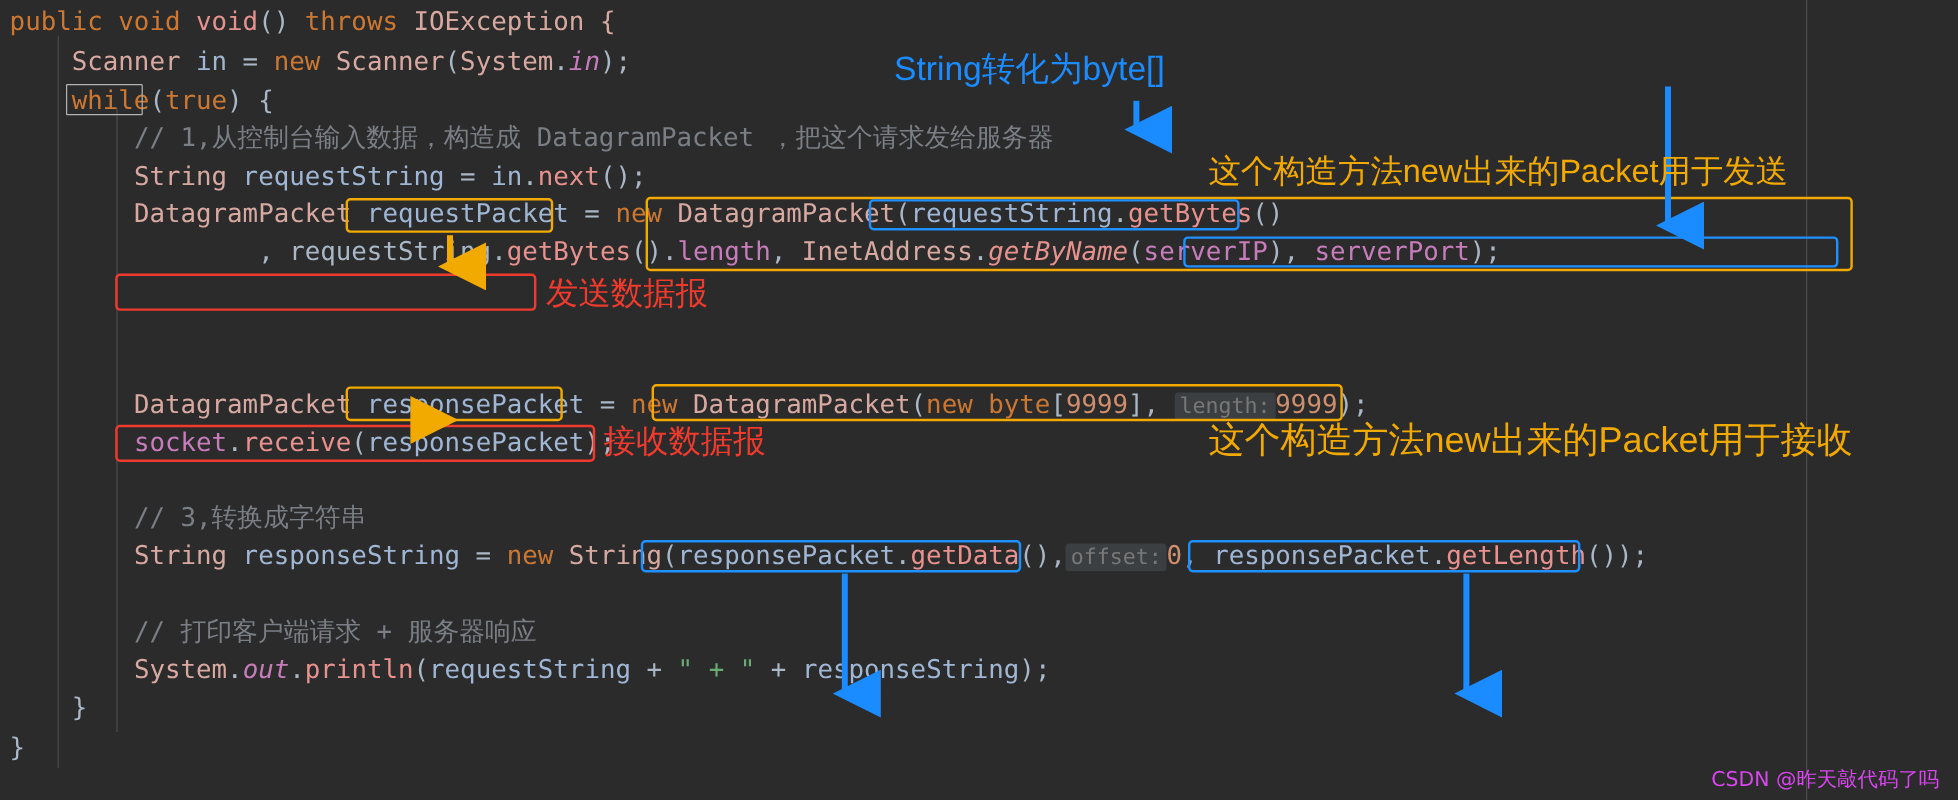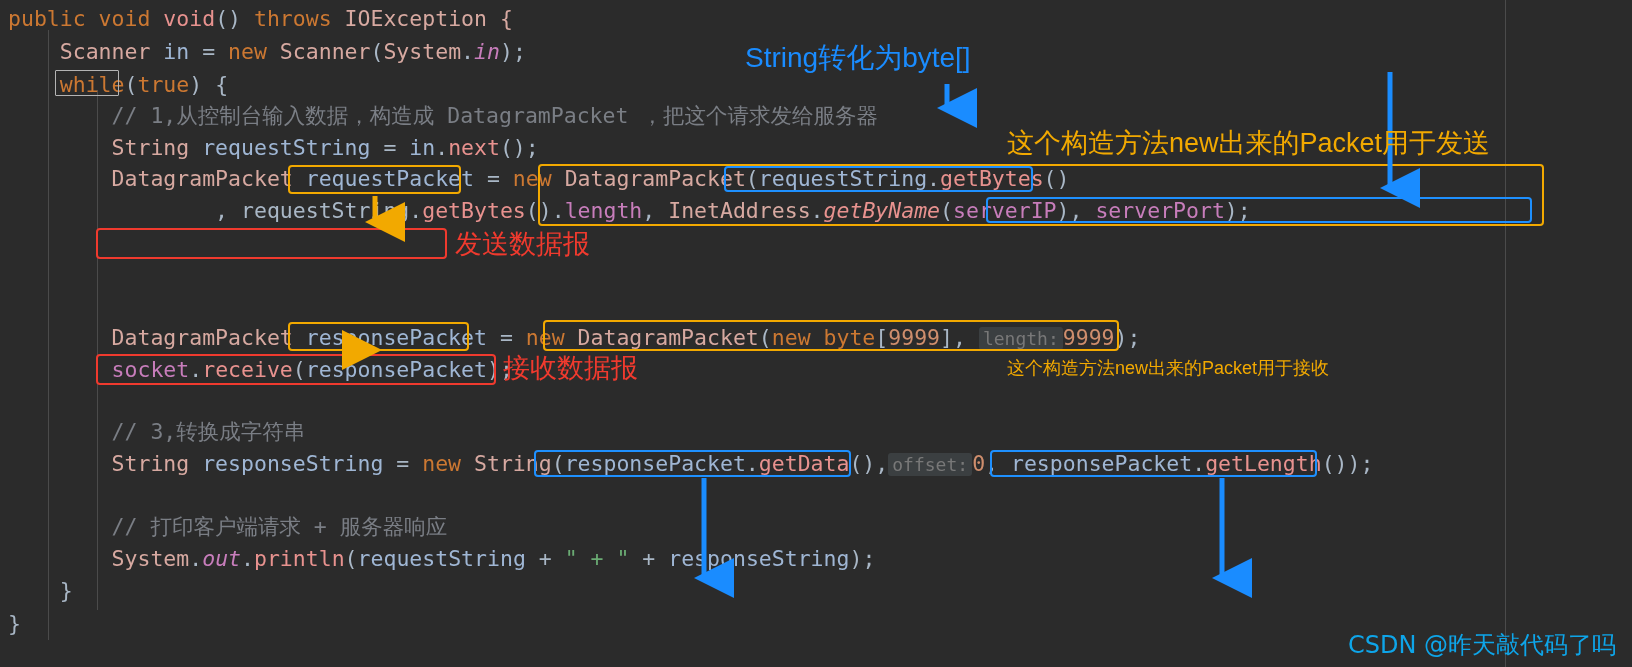--- a/index.html
+++ b/index.html
@@ -46,21 +46,21 @@
   .atext{
     position:absolute;white-space:pre;
     font-family:Liberation Sans, sans-serif;
     font-size:25px;line-height:30px;text-align:center;
   }
   .atext.b{color:#1a8cff;}
   .atext.r{color:#f03a2e;}
   .atext.y{color:#f2a900;}
   svg.overlay{position:absolute;left:0;top:0;width:1632px;height:667px;pointer-events:none;}
   .watermark{
-    position:absolute;right:16px;bottom:6px;color:#0ea5e9;font-size:24px;
+    position:absolute;right:16px;bottom:6px;color:#d946ef;font-size:17px;
     font-family:"DejaVu Sans","Liberation Sans",sans-serif;white-space:pre;
   }
 </style>
 </head>
 <body>
 
 <div id="editor">
 
   <div class="guide" style="left:48px;top:30px;height:610px;"></div>
   <div class="guide" style="left:97px;top:90px;height:520px;"></div>
@@ -133,16 +133,16 @@
 
     <line x1="704" y1="478" x2="704" y2="578" stroke="#1a8cff" stroke-width="5" marker-end="url(#ab)"></line>
 
     <line x1="1222" y1="478" x2="1222" y2="578" stroke="#1a8cff" stroke-width="5" marker-end="url(#ab)"></line>
   </svg>
 
   <div class="atext b" style="left:745px;top:43px;font-size:28px;">String转化为byte[]</div>
   <div class="atext y" style="left:1007px;top:128px;font-size:27px;">这个构造方法new出来的Packet用于发送</div>
   <div class="atext r" style="left:455px;top:229px;font-size:27px;">发送数据报</div>
   <div class="atext r" style="left:503px;top:353px;font-size:27px;">接收数据报</div>
-  <div class="atext y" style="left:1007px;top:353px;font-size:18px;">这个构造方法new出来的Packet用于接收</div>
+  <div class="atext y" style="left:1007px;top:353px;font-size:30px;">这个构造方法new出来的Packet用于接收</div>
 
   <div class="watermark">CSDN @昨天敲代码了吗</div>
 </div>
 
 </body></html>

